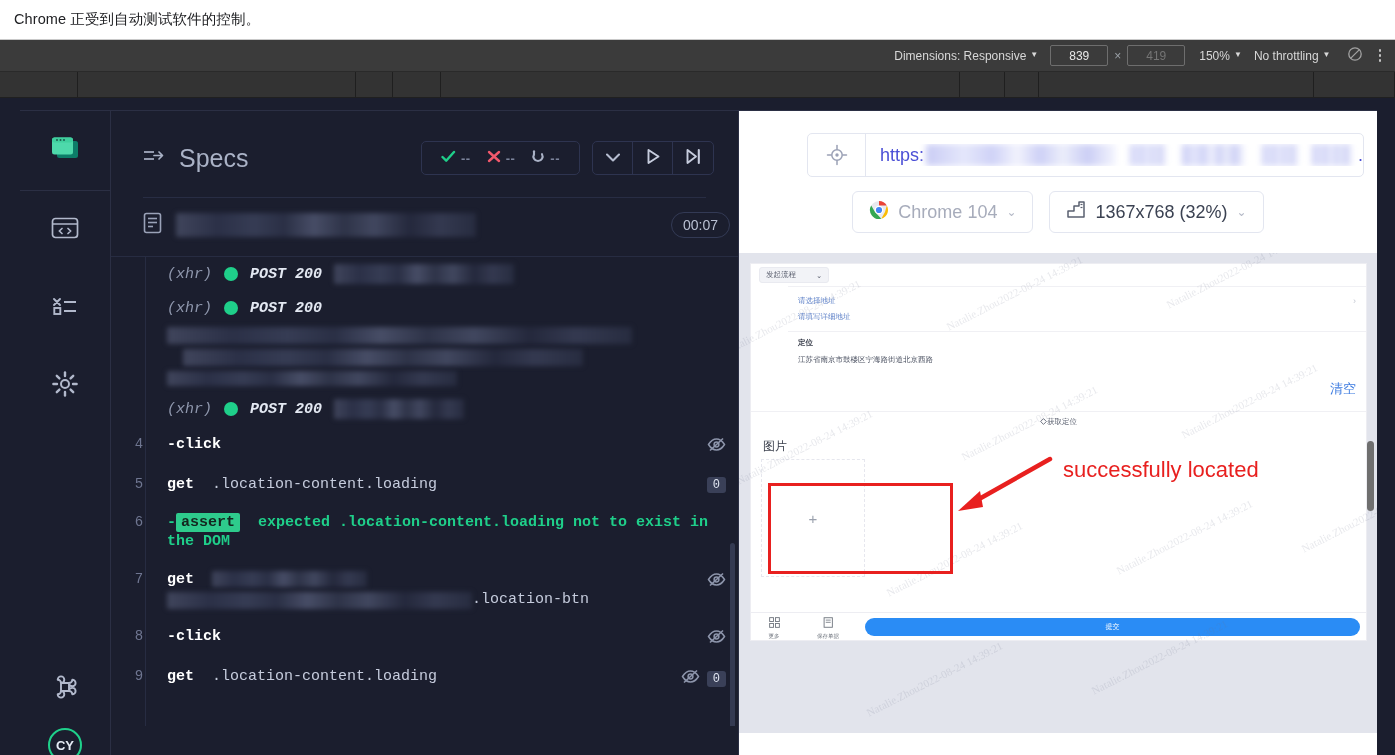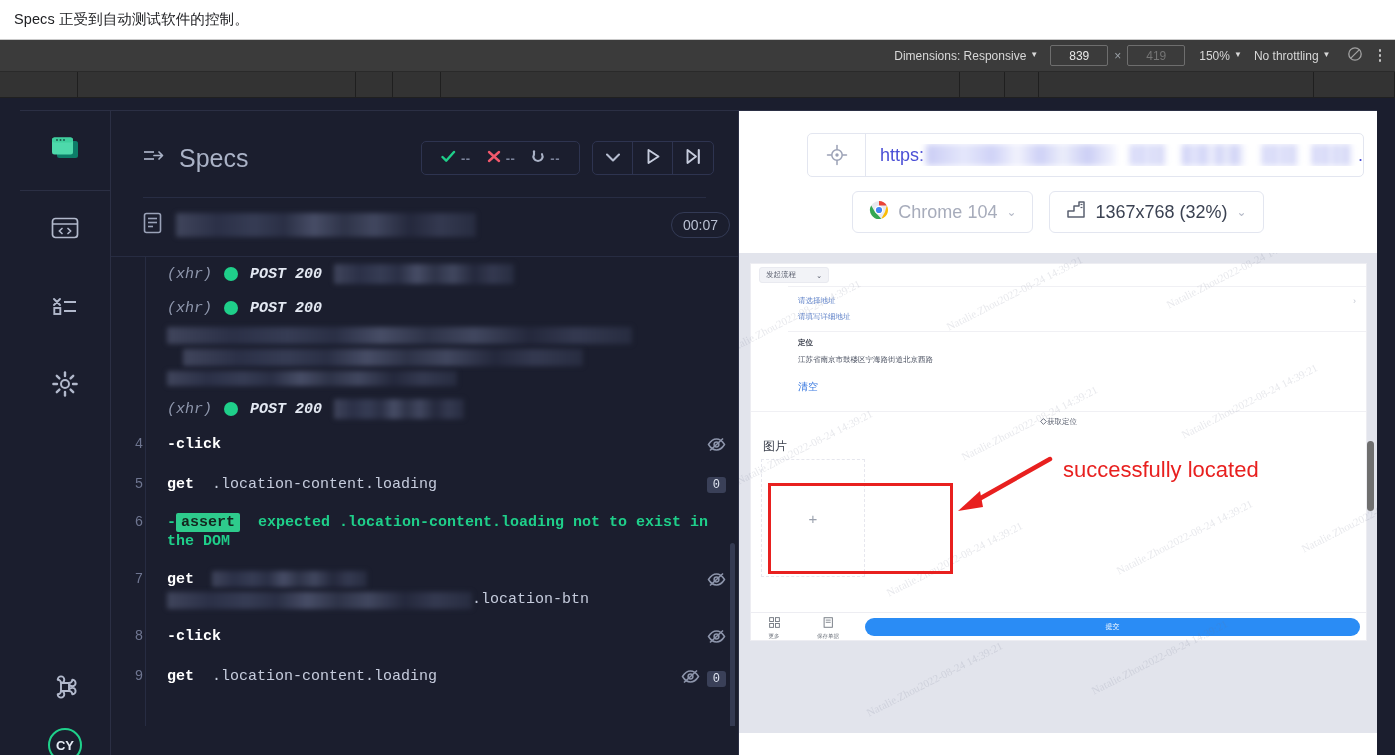--- a/index.html
+++ b/index.html
@@ -227,21 +227,21 @@
     display: flex; align-items: center; gap: 20px;
   }
   .app-sec { border-top: 1px solid #f0f0f4; padding: 6px 10px; margin-left: 37px; }
   .app-link-row {
     display: flex; align-items: center; justify-content: space-between;
     font-size: 7.5px; color: #5b7fc7; padding: 3px 0;
   }
   .app-link-row .arrow { color: #c4c8d2; font-size: 9px; }
   .app-field-label { font-size: 7.5px; color: #3a3f4c; font-weight: bold; }
   .app-field-value { font-size: 7.5px; color: #4a5060; margin-top: 7px; }
-  .app-clear { font-size: 10px; color: #3b7ae0; margin-top: 15px; }
+  .app-clear { font-size: 13px; color: #3b7ae0; margin-top: 15px; text-align: right; }
   .app-getloc {
     display: flex; align-items: center; justify-content: center; gap: 0;
     font-size: 7.5px; color: #5d6372; padding: 5px 0; border-top: 1px solid #f0f0f4;
   }
   .app-img-label { font-size: 12px; color: #3a3f4c; font-weight: normal; padding: 6px 0 4px 2px; }
   .app-upload {
     width: 104px; height: 118px; border: 1px dashed #e6e7ee;
     display: flex; align-items: center; justify-content: center;
     color: #9aa0ad; font-size: 15px;
   }
@@ -275,21 +275,21 @@
     font-family: "Liberation Serif", serif; }
 
   
   .page-scroll { position: absolute; right: 3px; top: 330px; width: 7px; height: 70px;
     background: #6f6f6f; border-radius: 4px; }
 </style>
 </head>
 <body>
 
 <div class="infobar">
-  <span class="infobar-text">Specs 正受到自动测试软件的控制。</span>
+  <span class="infobar-text">Chrome 正受到自动测试软件的控制。</span>
 </div>
 
 <div class="dt-toolbar">
   <div class="dt-item">
     <span>Dimensions: Responsive</span>
     <span class="caret">▼</span>
   </div>
   <input class="dim-input" value="839" style="">
   <span class="times">×</span>
   <input class="dim-input placeholder" placeholder="419" style="">

